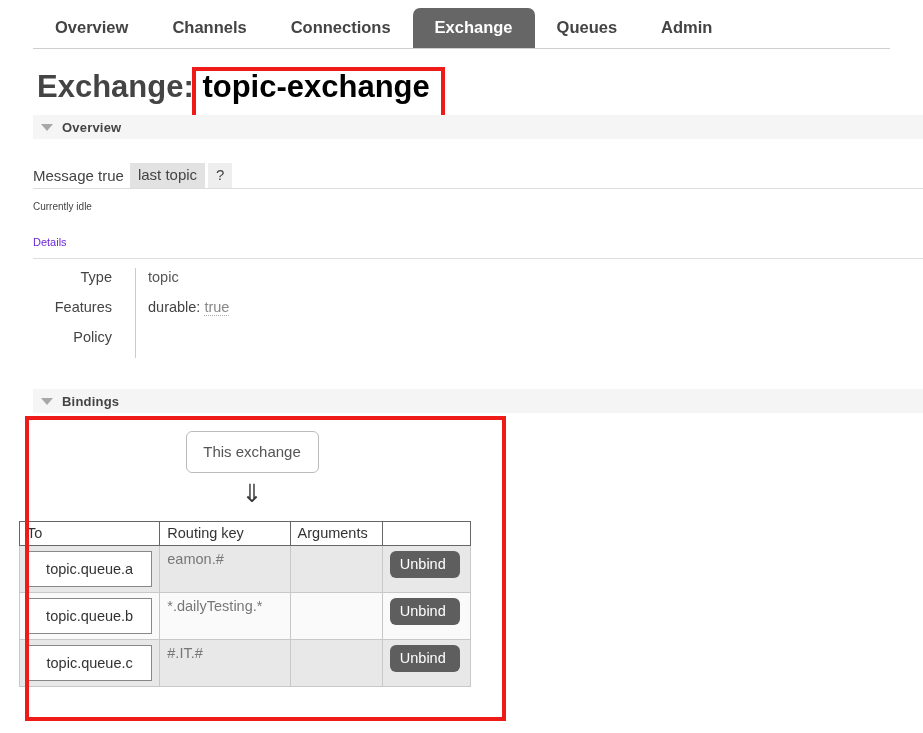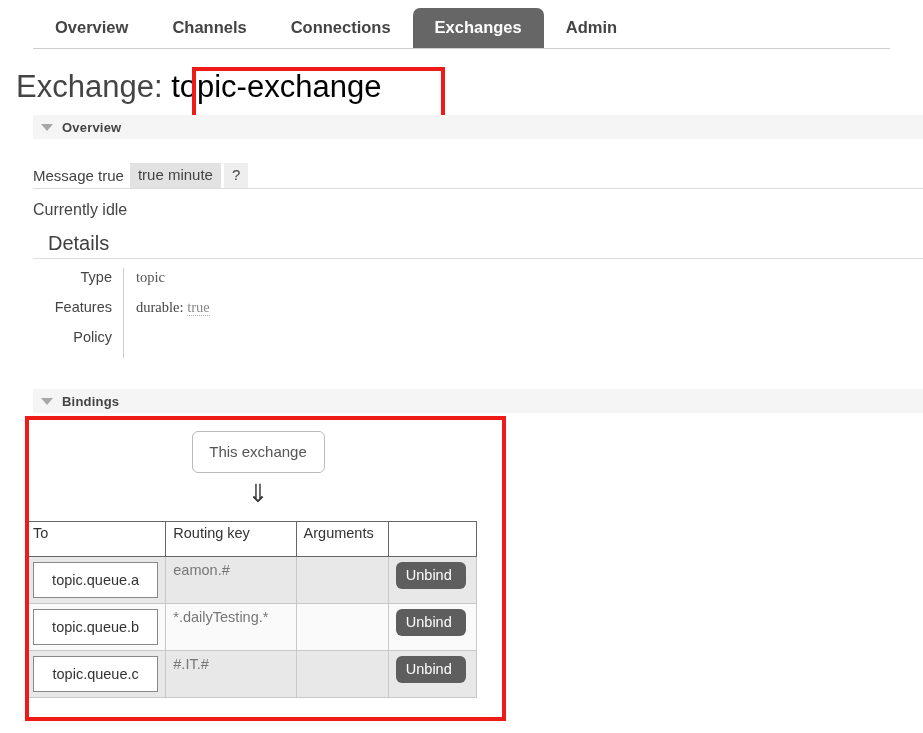--- a/index.html
+++ b/index.html
@@ -50,24 +50,24 @@
     left: 33px;
     top: 48px;
     width: 857px;
     height: 1px;
     background: #cfcfcf;
   }
 
   
   .page-title {
     position: absolute;
-    left: 16px;
+    left: 37px;
     top: 68px;
     font-size: 31px;
-    font-weight: normal;
+    font-weight: bold;
     color: #444444;
     line-height: 38px;
     white-space: nowrap;
   }
   .page-title .exch-name {
     color: #000000;
   }
 
   
   .annot {
@@ -138,79 +138,78 @@
     padding: 3px 8px 4px 8px;
     line-height: 18px;
   }
   .mr-tab.sel { background: #e2e2e2; }
   .mr-tab.help { background: #eeeeee; margin-left: 3px; }
 
   .idle-text {
     position: absolute;
     left: 33px;
     top: 201px;
-    font-size: 16px;
+    font-size: 10px;
     color: #444444;
   }
   .details-row {
     position: absolute;
     left: 33px;
     top: 232px;
     width: 890px;
     height: 26px;
     border-bottom: 1px solid #dddddd;
   }
   .details-row .dl {
-    font-size: 20px;
-    color: #404040;
-    margin-left: 15px;
+    font-size: 11px;
+    color: #6d28d9;
   }
 
   
   .kv {
     position: absolute;
     left: 33px;
     top: 268px;
     width: 400px;
   }
   .kv-row {
     display: flex;
     height: 30px;
     align-items: flex-start;
+    gap: 12px;
   }
   .kv-key {
     width: 79px;
     text-align: right;
     font-size: 14.5px;
     color: #444444;
     padding-right: 11px;
     line-height: 19px;
   }
   .kv-val {
     border-left: 1px solid #cccccc;
     padding-left: 12px;
     font-size: 14.5px;
     color: #555555;
     line-height: 19px;
     min-height: 30px;
     box-sizing: border-box;
     flex: 1;
-    font-family: Liberation Serif, serif;
   }
   .kv-val.policy { color: transparent; }
   .feat-label { color: #444444; }
   .feat-val {
     color: #888888;
     border-bottom: 1px dotted #aaaaaa;
   }
 
   
   .bindings-body {
     position: absolute;
-    left: 25px;
+    left: 19px;
     top: 421px;
     width: 466px;
   }
   .this-exchange {
     width: 133px;
     margin: 10px auto 0 auto;
     border: 1px solid #bbbbbb;
     border-radius: 6px;
     background: #ffffff;
     text-align: center;
@@ -234,21 +233,21 @@
     width: 452px;
     table-layout: fixed;
   }
   table.bindings th {
     border: 1px solid #666666;
     background: #ffffff;
     font-size: 14.5px;
     font-weight: normal;
     color: #333333;
     text-align: left;
-    padding: 3px 6px 15px 7px;
+    padding: 3px 6px 4px 7px;
     height: 20px;
     box-sizing: border-box;
   }
   table.bindings td {
     border: 1px solid #c8c8c8;
     font-size: 14.5px;
     color: #777777;
     vertical-align: top;
     padding: 5px 7px 5px 7px;
     height: 46px;
@@ -291,40 +290,41 @@
   .col-act { width: 88px; }
 </style>
 </head>
 <body>
 
 <div class="navbar">
   <div class="nav-tabs">
     <div class="nav-tab">Overview</div>
     <div class="nav-tab">Channels</div>
     <div class="nav-tab">Connections</div>
-    <div class="nav-tab active">Exchanges</div>
+    <div class="nav-tab active">Exchange</div>
+    <div class="nav-tab">Queues</div>
     <div class="nav-tab">Admin</div>
   </div>
   <div class="nav-underline"></div>
 </div>
 
 <div class="page-title">
   <span>Exchange:</span>
   <span class="exch-name">topic-exchange</span>
 </div>
 <div class="annot annot-title"></div>
 
 <div class="section-head" id="sec-overview">
   <span class="tri"></span>
   <span class="lbl">Overview</span>
 </div>
 
 <div class="msg-rates-row">
   <span class="mr-label">Message true</span>
-  <span class="mr-tab sel">true minute</span>
+  <span class="mr-tab sel">last topic</span>
   <span class="mr-tab help">?</span>
 </div>
 
 <div class="idle-text">Currently idle</div>
 
 <div class="details-row">
   <span class="dl">Details</span>
 </div>
 
 <div class="kv">

